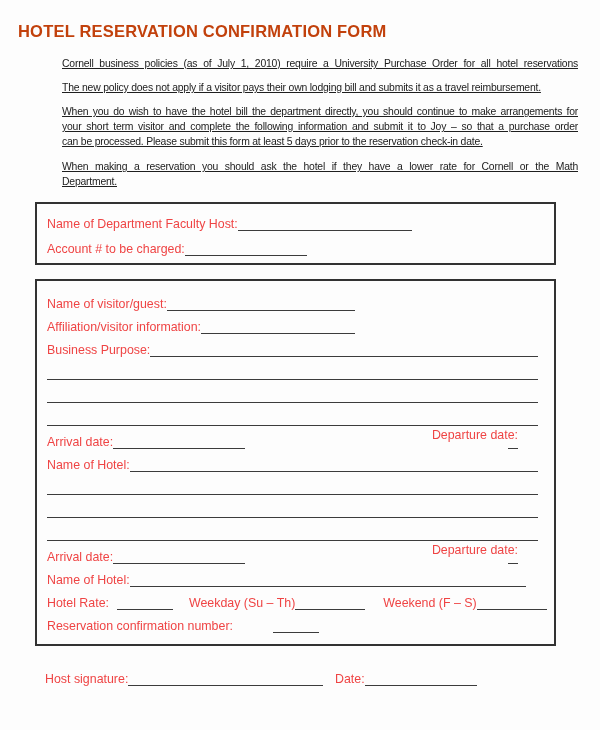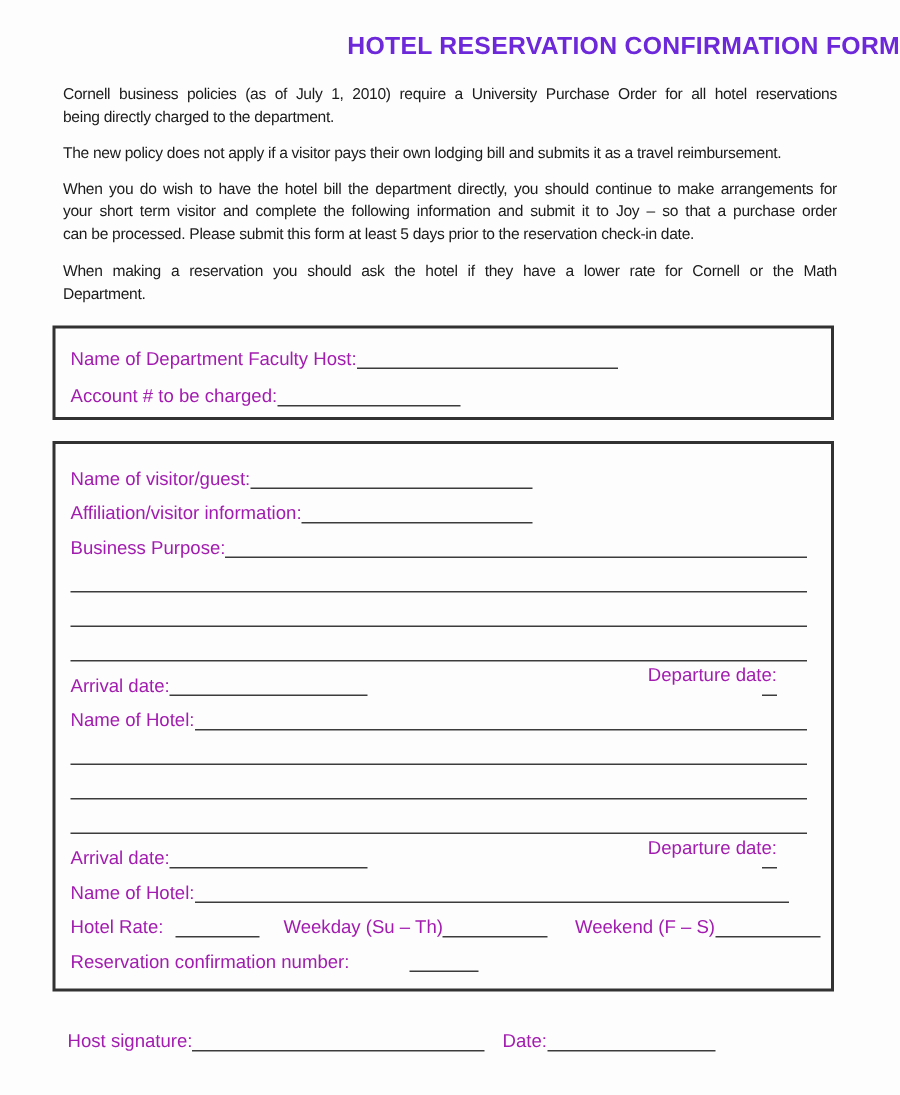--- a/index.html
+++ b/index.html
@@ -7,28 +7,28 @@
     width:600px;height:730px;
     background:#fdfdfd;
     font-family:"Liberation Sans", sans-serif;
     color:#1f1f1f;
     overflow:hidden;
   }
   .page{width:600px;height:730px;position:relative;}
 
   .title{
     margin:22px 0 0 18px;
-    text-align:right;
+    text-align:left;
     font-size:16.5px;
     font-weight:bold;
     letter-spacing:.2px;
-    color:#6d28d9;
-  }
-
-  .intro{margin:0 42px;width:516px;}
+    color:#c2410c;
+  }
+
+  .intro{margin:0 62px;width:516px;text-decoration:underline;}
   .para{margin:0;padding:0;}
   .para.p1{margin-top:15px;}
   .para.p2{margin-top:9px;}
   .para.p3{margin-top:9px;}
   .para.p4{margin-top:10px;}
   .pline{
     font-size:10.4px;
     letter-spacing:-0.2px;
     line-height:15px;
     color:#1b1b1b;
@@ -53,21 +53,21 @@
 
   .frow{
     display:flex;
     align-items:flex-end;
     height:23px;
   }
   .box1 .frow{height:25px;}
   .lbl{
     font-size:12.4px;
     line-height:19px;
-    color:#a21caf;
+    color:#ef4444;
     white-space:nowrap;
     flex:0 0 auto;
   }
   .blank{
     border-bottom:1.5px solid #3c3c3c;
     height:3px;
     margin-bottom:3px;
     flex:1 1 auto;
     min-width:10px;
   }
@@ -91,21 +91,20 @@
 </head>
 <body>
 
 <div class="page">
 
   <div class="title">HOTEL RESERVATION CONFIRMATION FORM</div>
 
   <div class="intro">
     <div class="para p1">
       <div class="pline jline">Cornell business policies (as of July 1, 2010) require a University Purchase Order for all hotel reservations</div>
-      <div class="pline">being directly charged to the department.</div>
     </div>
     <div class="para p2">
       <div class="pline">The new policy does not apply if a visitor pays their own lodging bill and submits it as a travel reimbursement.</div>
     </div>
     <div class="para p3">
       <div class="pline jline">When you do wish to have the hotel bill the department directly, you should continue to make arrangements for</div>
       <div class="pline jline">your short term visitor and complete the following information and submit it to Joy – so that a purchase order</div>
       <div class="pline">can be processed.  Please submit this form at least 5 days prior to the reservation check-in date.</div>
     </div>
     <div class="para p4">

